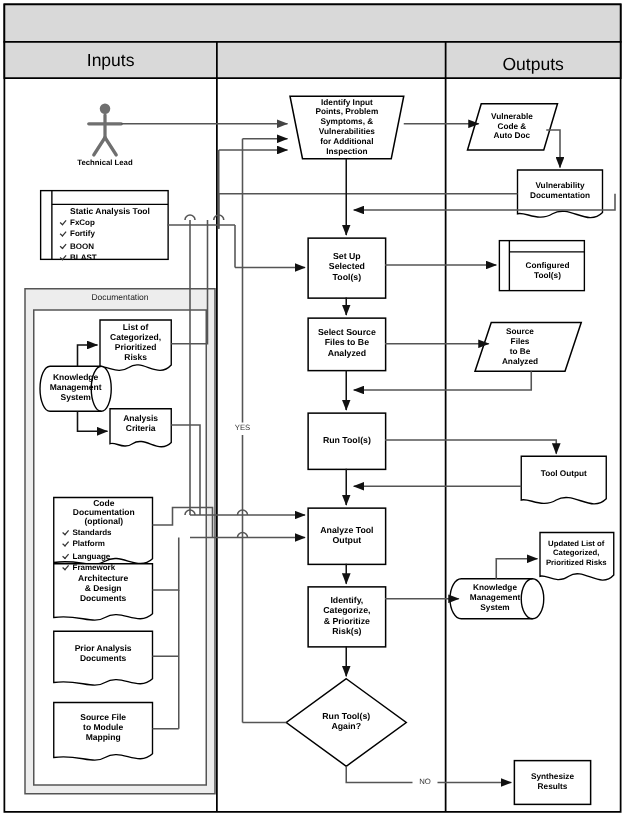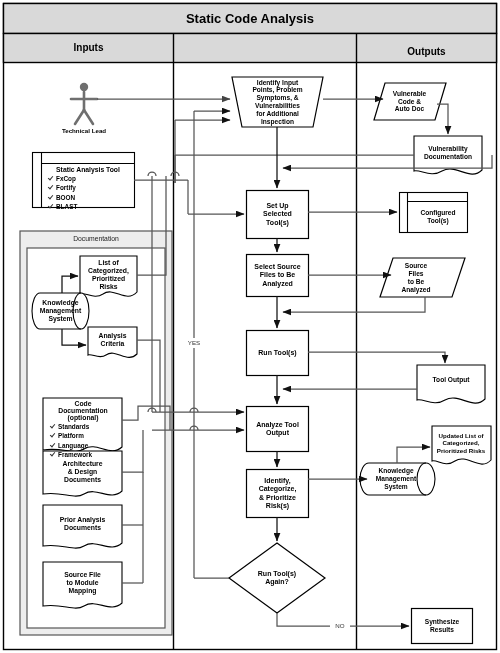--- a/index.html
+++ b/index.html
@@ -4,21 +4,21 @@
 <style>
   html,body{margin:0;padding:0;background:#fff;}
   body{font-family:"Liberation Sans","DejaVu Sans",sans-serif;}
   #root{position:relative;width:500px;height:653px;overflow:hidden;background:#fff;}
   #svg{position:absolute;left:0;top:0;width:500px;height:653px;}
 
   .lbl{position:absolute;text-align:center;line-height:1.18;color:#000;
        display:flex;align-items:center;justify-content:center;flex-direction:column;
        pointer-events:none;}
   .t-title{font-size:13px;font-weight:bold;}
-  .t-col{font-size:10px;font-weight:bold;}
+  .t-col{font-size:14px;font-weight:normal;}
   .t-node{font-size:6.6px;font-weight:bold;}
   .t-node7{font-size:7.0px;font-weight:bold;}
   .t-doc{font-size:6.8px;font-weight:bold;}
   .t-small{font-size:6.2px;font-weight:bold;}
   .t-grp{font-size:6.8px;font-weight:normal;color:#222;}
   .t-edge{font-size:6.2px;font-weight:normal;color:#333;}
   .t-actor{font-size:6.2px;font-weight:bold;}
 
   .listbox{position:absolute;color:#000;}
   .listbox .hd{font-size:6.8px;font-weight:bold;text-align:center;margin-bottom:1px;}
@@ -227,21 +227,20 @@
 
     <g fill="none" stroke="#555" stroke-width="1.25">
       <path d="M148,176 A4,4 0 0 1 156,176"></path>
       <path d="M171,176 A4,4 0 0 1 179,176"></path>
       <path d="M148,412 A4,4 0 0 1 156,412"></path>
       <path d="M190,412 A4,4 0 0 1 198,412"></path>
       <path d="M190,430 A4,4 0 0 1 198,430"></path>
     </g>
   </svg>
 
-  <div class="lbl t-title" style="left:4px;top:4px;width:492px;height:29px;">Static Code Analysis</div>
 
   <div class="lbl t-col" style="left:4px;top:34px;width:169px;height:28px;">Inputs</div>
   <div class="lbl t-col" style="left:357px;top:34px;width:139px;height:35px;">Outputs</div>
 
   <div class="lbl t-actor" style="left:54px;top:126px;width:60px;height:10px;">Technical Lead</div>
 
   <div class="listbox" style="left:44px;top:166px;width:88px;">
     <div class="hd">Static Analysis Tool</div>
     <ul>
       <li>FxCop</li>

